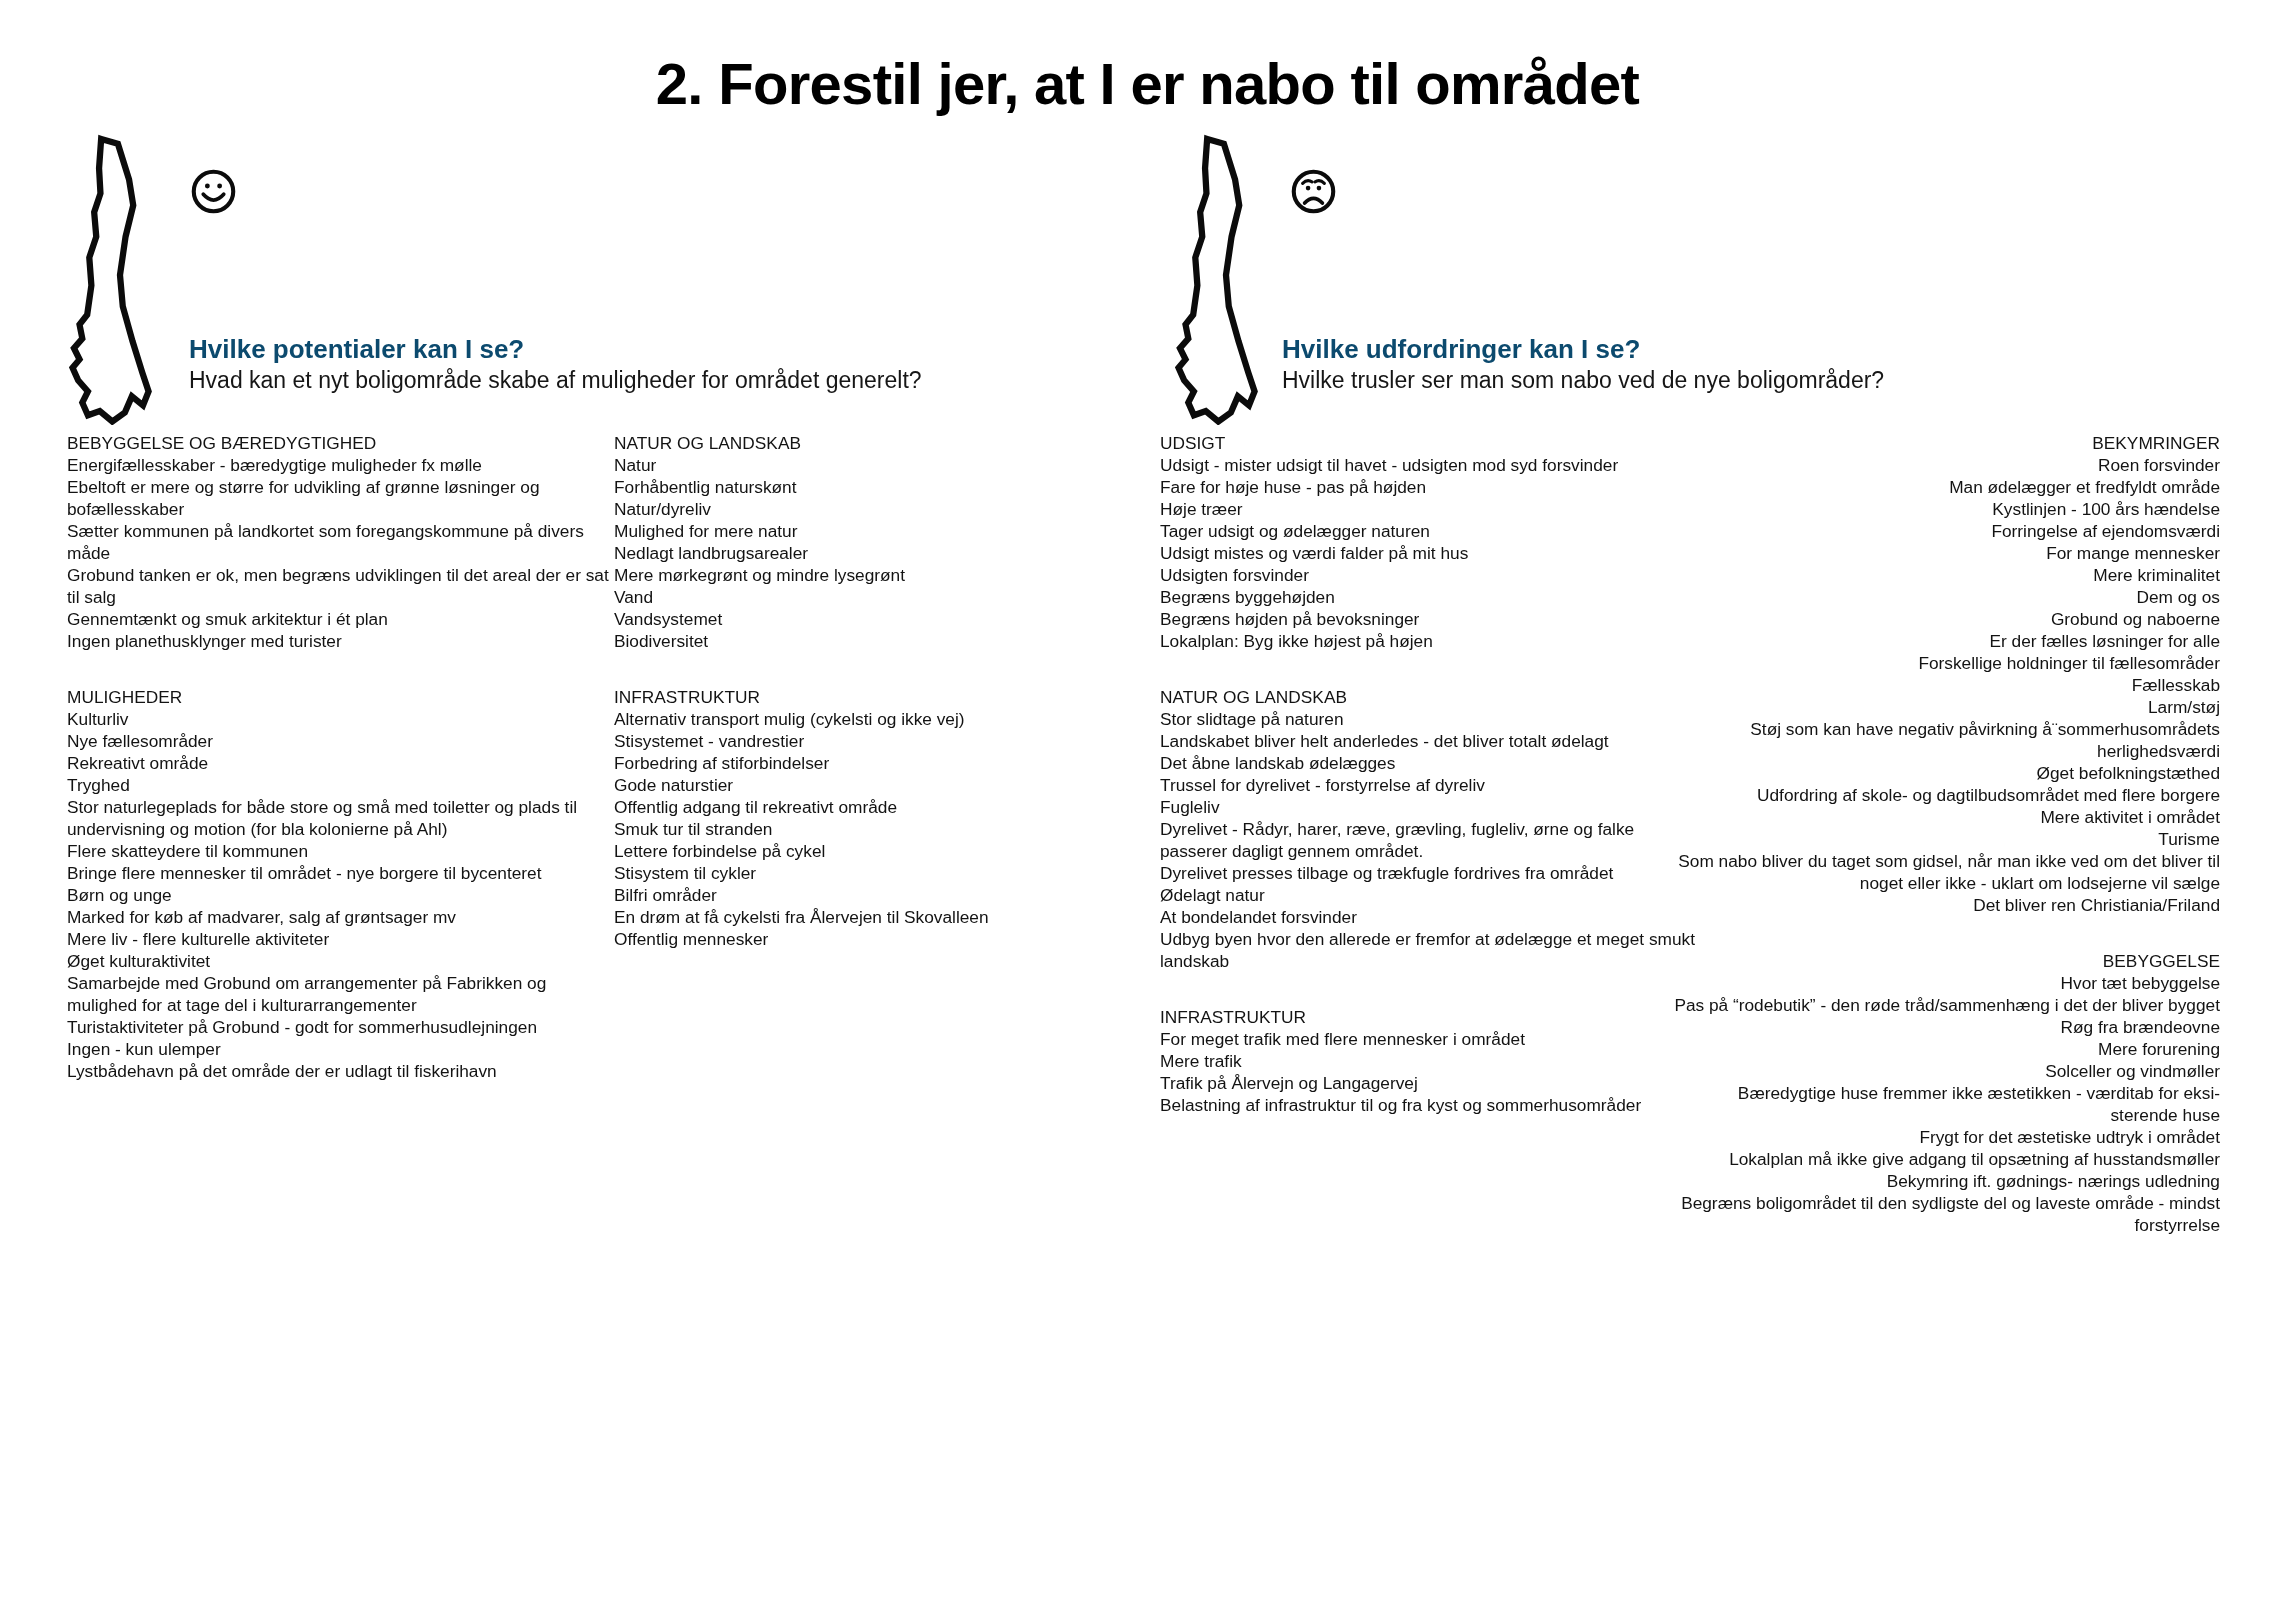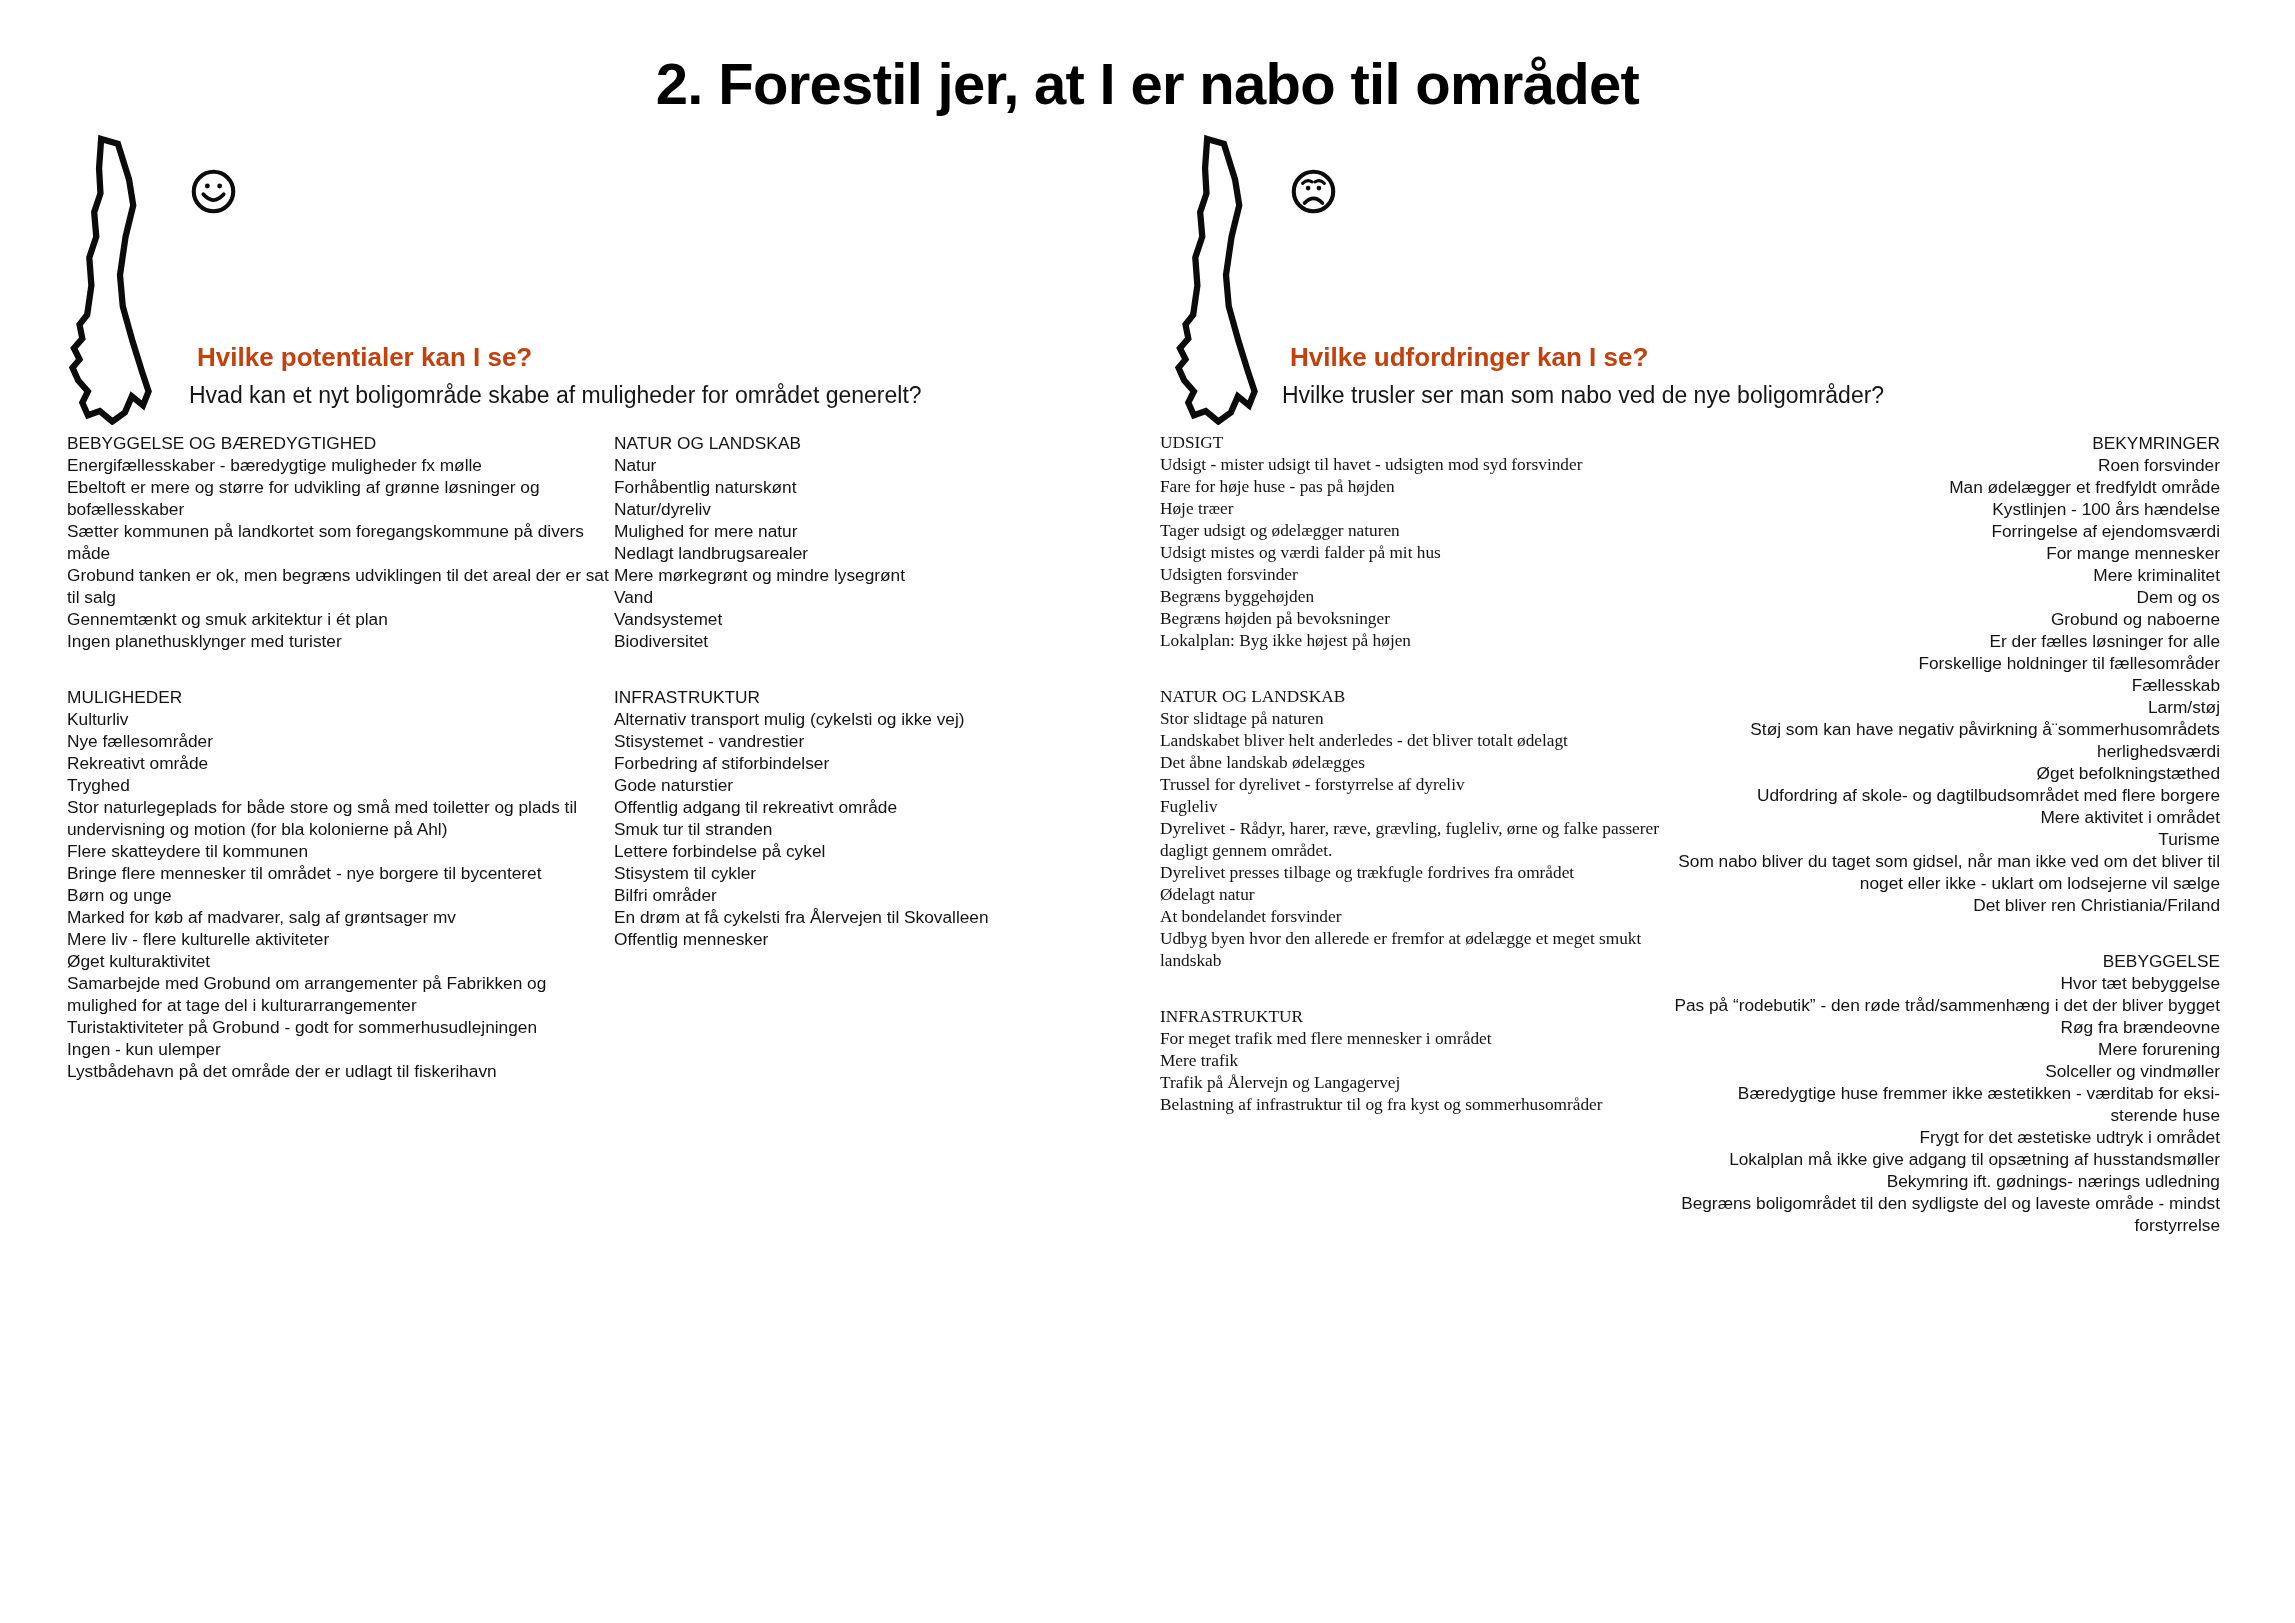--- a/index.html
+++ b/index.html
@@ -15,27 +15,27 @@
   .map-left  { left: 64px;  top: 132px; width: 105px; height: 293px; }
   .map-right { left: 1170px; top: 132px; width: 105px; height: 293px; }
 
   .face-svg { position: absolute; width: 49px; height: 49px; }
   .face-left  { left: 189px;  top: 167px; }
   .face-right { left: 1289px; top: 167px; }
 
   .head-block { position: absolute; top: 334px; }
   .head-left  { left: 189px; }
   .head-right { left: 1282px; }
-  .head-block h2 { margin: 8px; font-size: 26px; line-height: 30.5px; font-weight: 700; color: #c2410c; }
+  .head-block h2 { margin: 0; font-size: 26px; line-height: 30.5px; font-weight: 700; color: #0c4a6e; }
   .head-block .sub { margin: 1.4px 0 0 0; font-size: 23px; line-height: 28px; font-weight: 400; color: #161616; }
 
   .col { position: absolute; top: 432px; font-size: 17.3px; line-height: 22px; font-weight: 400; }
   .col-l1 { left: 67px;   width: 545px; }
   .col-l2 { left: 614px;  width: 461px; }
-  .col-r1 { left: 1160px; width: 543px; font-family: Liberation Serif, serif; }
+  .col-r1 { left: 1160px; width: 543px; }
   .col-r2 { left: 1672px; width: 548px; text-align: right; }
 
   .section + .section { margin-top: 34px; }
   .sec-header { margin: 0; font-weight: 400; color: #131313; }
   .line { margin: 0; color: #131313; }
 </style>
 </head>
 <body>
 
 <div class="page">

